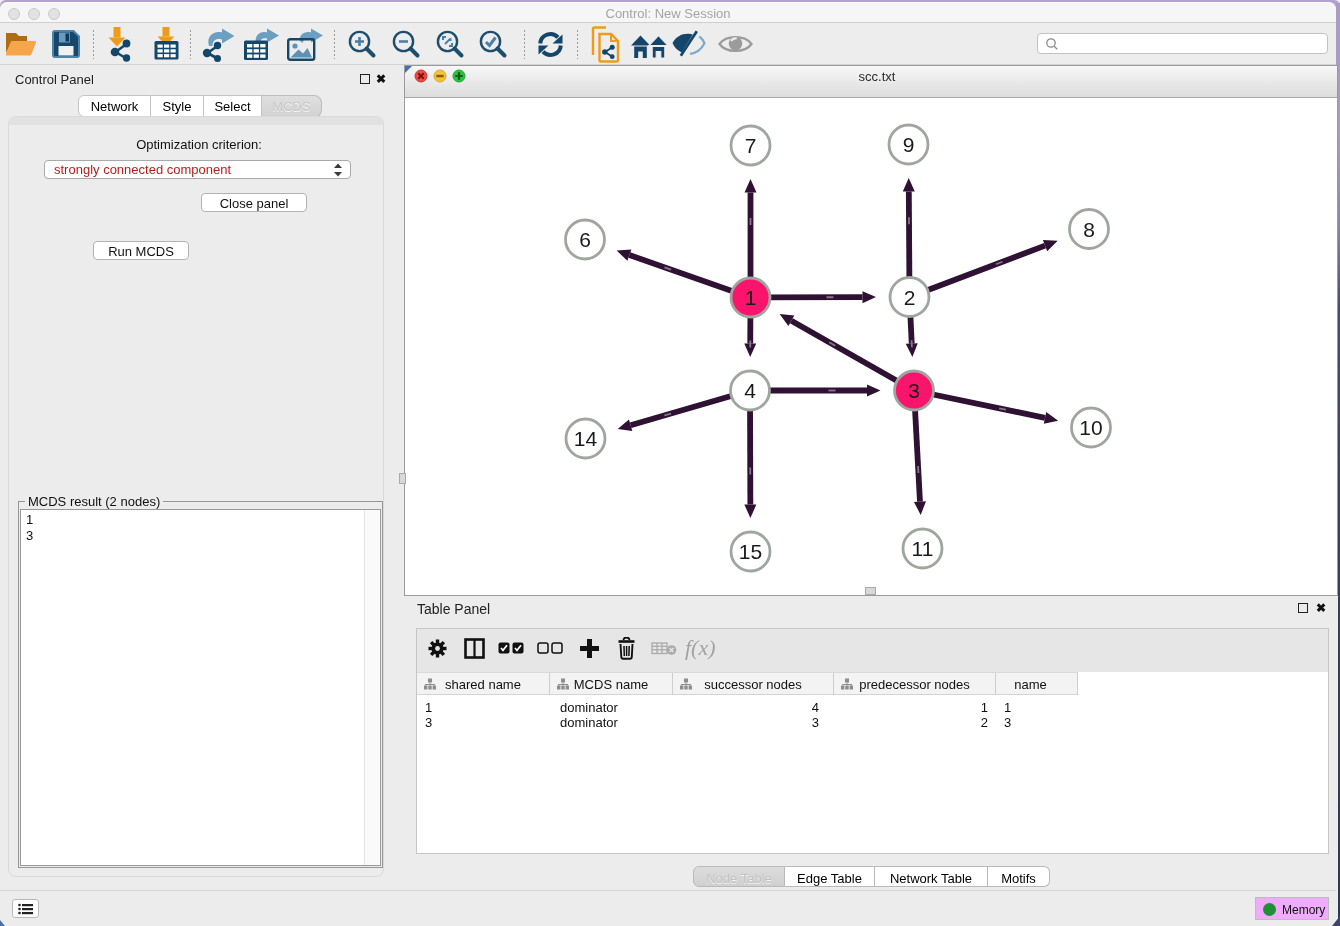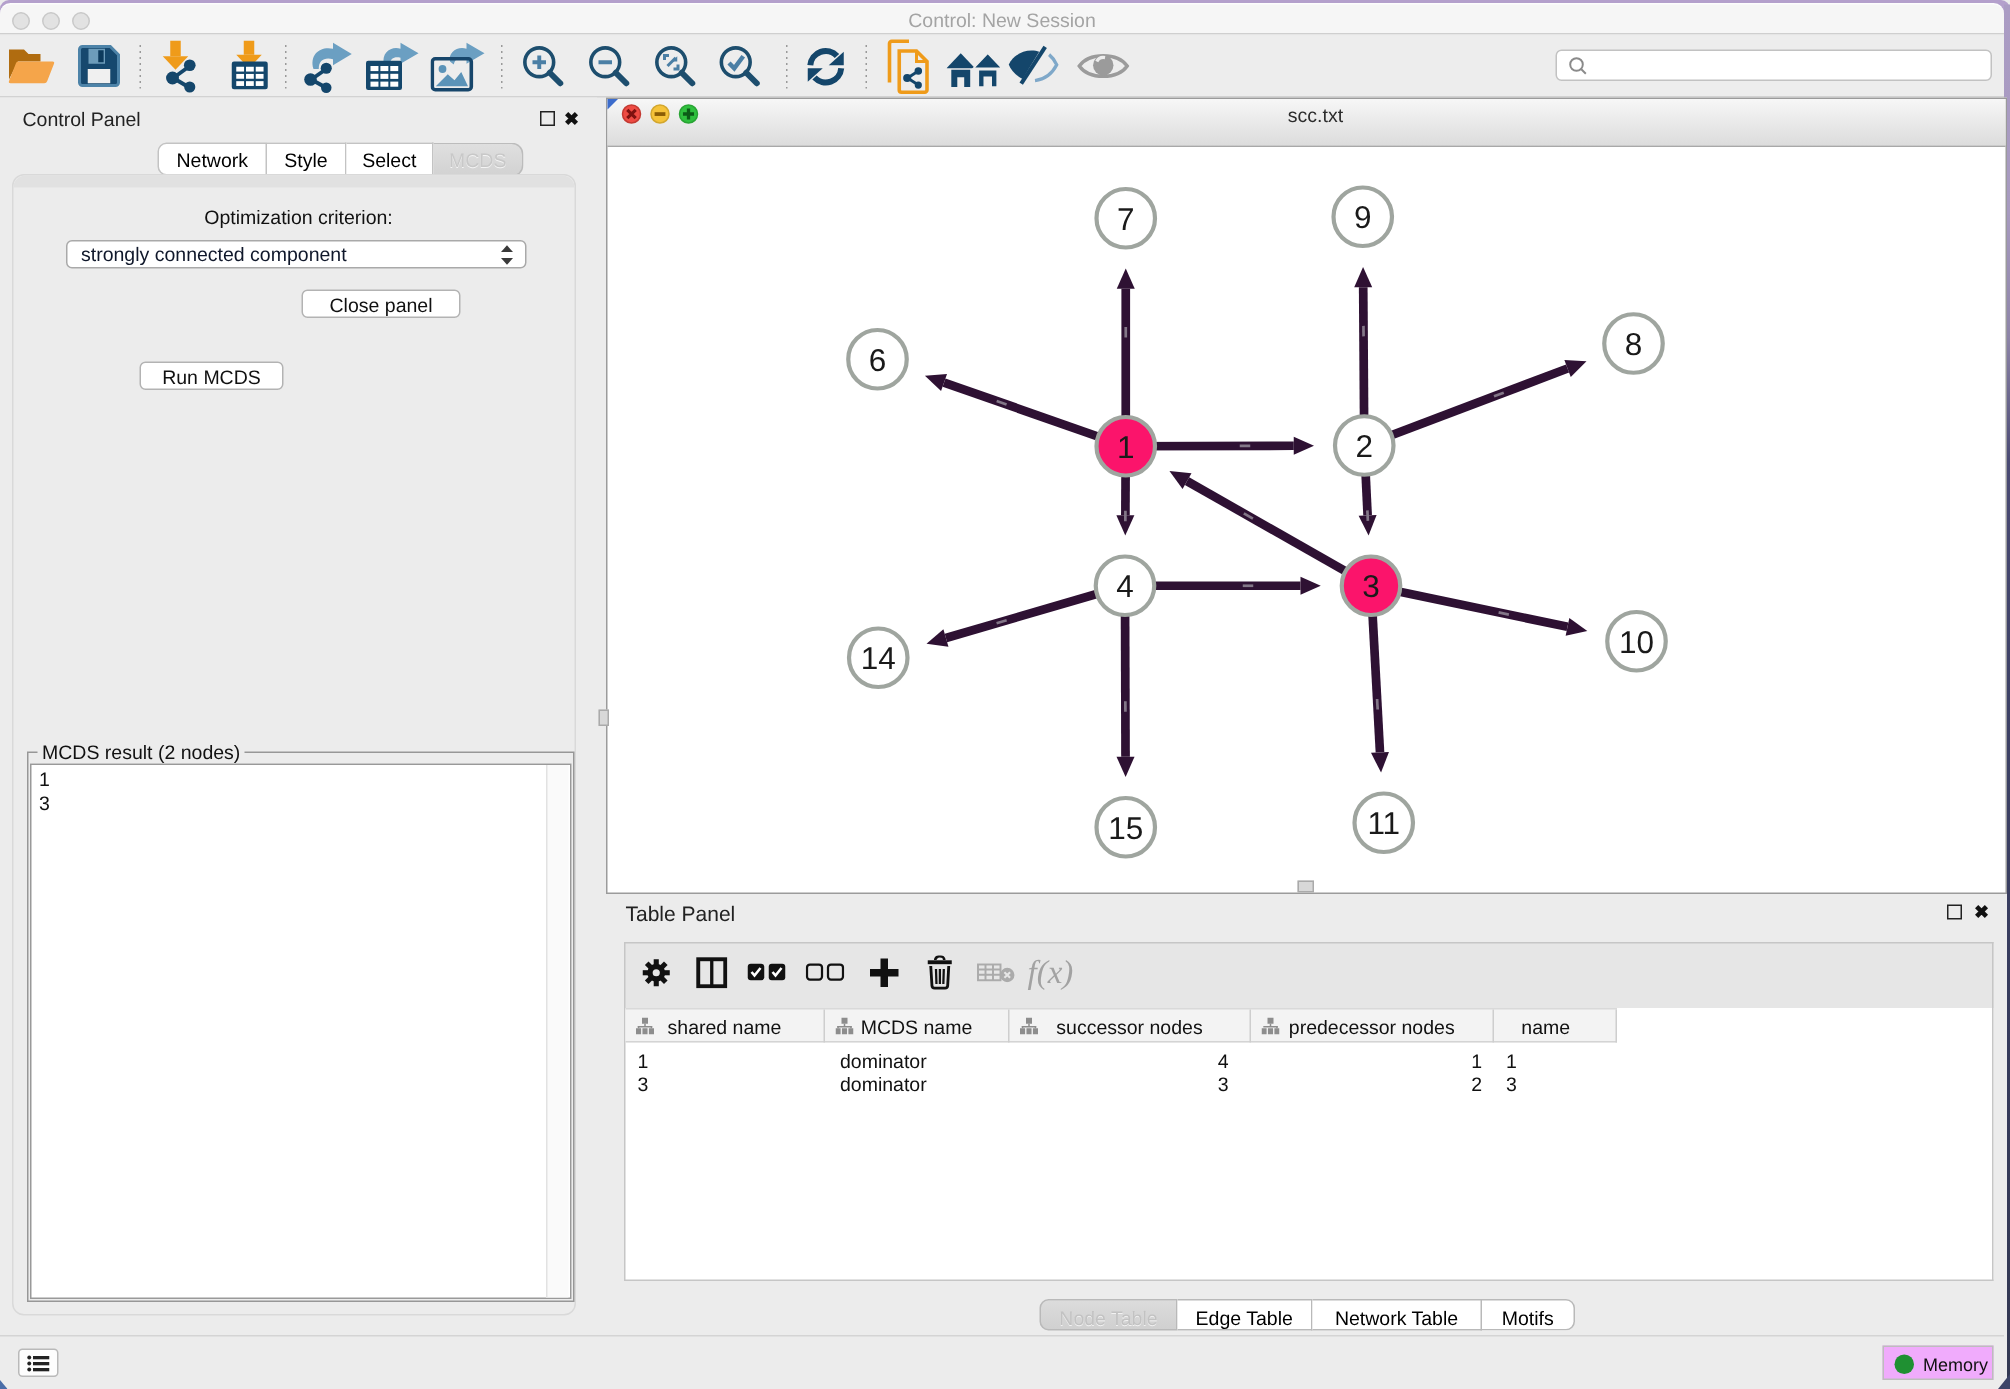--- a/index.html
+++ b/index.html
@@ -30,21 +30,21 @@
 #cp-title { position:absolute; left:15px; top:7px; font-size:13px; color:#222; }
 .winbtn { position:absolute; font-size:12px; color:#111; }
 .sqbtn { position:absolute; width:10px; height:10px; border:1.6px solid #222; }
 .tabstrip { position:absolute; display:flex; }
 .tab { font-size:13px; font-weight:400; color:#000; text-align:center; background:#fff; border:1px solid #c3c3c3; border-left:none; padding-top:3px; height:22px; }
 .tab.first { border-left:1px solid #c3c3c3; border-radius:6px 0 0 6px; }
 .tab.sel { background:linear-gradient(#dfdfdf,#d2d2d2); color:#c8c8c8; text-shadow:0 1px 0 #f4f4f4; border-radius:0 8px 8px 0; height:23px; border-color:#bcbcbc; }
 #cp-body { position:absolute; left:8px; top:51px; width:376px; height:761px; background:#ececec; border:1px solid #d9d9d9; border-radius:8px; }
 #cp-body::before { content:""; position:absolute; left:0; top:0; width:100%; height:8px; background:#e1e1e1; border-radius:8px 8px 0 0; }
 #optlabel { position:absolute; left:0; top:72px; width:398px; text-align:center; font-size:13px; color:#111; }
-#dropdown { position:absolute; left:44px; top:95px; width:307px; height:19px; background:#fff; border:1px solid #a9a9a9; border-radius:4px; font-size:13px; color:#0f172a; padding:1px 0 0 9px; }
+#dropdown { position:absolute; left:44px; top:95px; width:307px; height:19px; background:#fff; border:1px solid #a9a9a9; border-radius:4px; font-size:13px; color:#b91c1c; padding:1px 0 0 9px; }
 .btn { position:absolute; background:#fff; border:1px solid #b3b3b3; border-radius:4px; font-size:13px; color:#111; text-align:center; padding-top:2px; height:19px; }
 #fieldset { position:absolute; left:18px; top:436px; width:365px; height:367px; border:1px solid #979797; }
 #legend { position:absolute; left:25px; top:429px; background:#ececec; font-size:13px; color:#111; padding:0 3px; }
 #resultbox { position:absolute; left:20px; top:444px; width:361px; height:357px; background:#fff; border:1px solid #999; font-size:13px; color:#111; line-height:16px; padding:2px 0 0 5px; }
 #scrolltrack { position:absolute; left:343px; top:0px; width:15px; height:355px; background:#fafafa; border-left:1px solid #e2e2e2; }
 
 
 #netframe { left:404px; top:65px; width:934px; height:531px; border:1px solid #9b9b9b; background:#fff; }
 #nettitle { position:absolute; left:0; top:0; width:932px; height:32px;
   background:linear-gradient(#f7f7f7,#dcdcdc); border-bottom:1px solid #a8a8a8; }
@@ -259,21 +259,21 @@
         <circle cx="7" cy="7" r="4.2" fill="none" stroke="#8a8a8a" stroke-width="1.3"></circle>
         <line x1="10.2" y1="10.2" x2="13.2" y2="13.2" stroke="#8a8a8a" stroke-width="1.3"></line>
       </svg>
   </div>
 </div>
 
 <div class="abs" id="cpanel">
   <div id="cp-title">Control Panel</div>
   <div class="sqbtn" style="left:360px; top:9px;"></div>
   <div class="winbtn" style="left:376px; top:7px; font-weight:bold;">✖</div>
-  <div class="tabstrip" style="left:78px; top:30px;margin-left:27px;">
+  <div class="tabstrip" style="left:78px; top:30px;">
     <div class="tab first" style="width:73px;">Network</div>
     <div class="tab" style="width:53px;">Style</div>
     <div class="tab" style="width:58px;">Select</div>
     <div class="tab sel" style="width:60px;">MCDS</div>
   </div>
   <div id="cp-body"></div>
   <div id="optlabel">Optimization criterion:</div>
   <div id="dropdown">strongly connected component
     <svg width="10" height="14" viewBox="0 0 10 14" style="position:absolute;right:7px;top:2px;">
       <path d="M1 5 L5 0.5 L9 5 Z" fill="#3a3a3a"></path>

